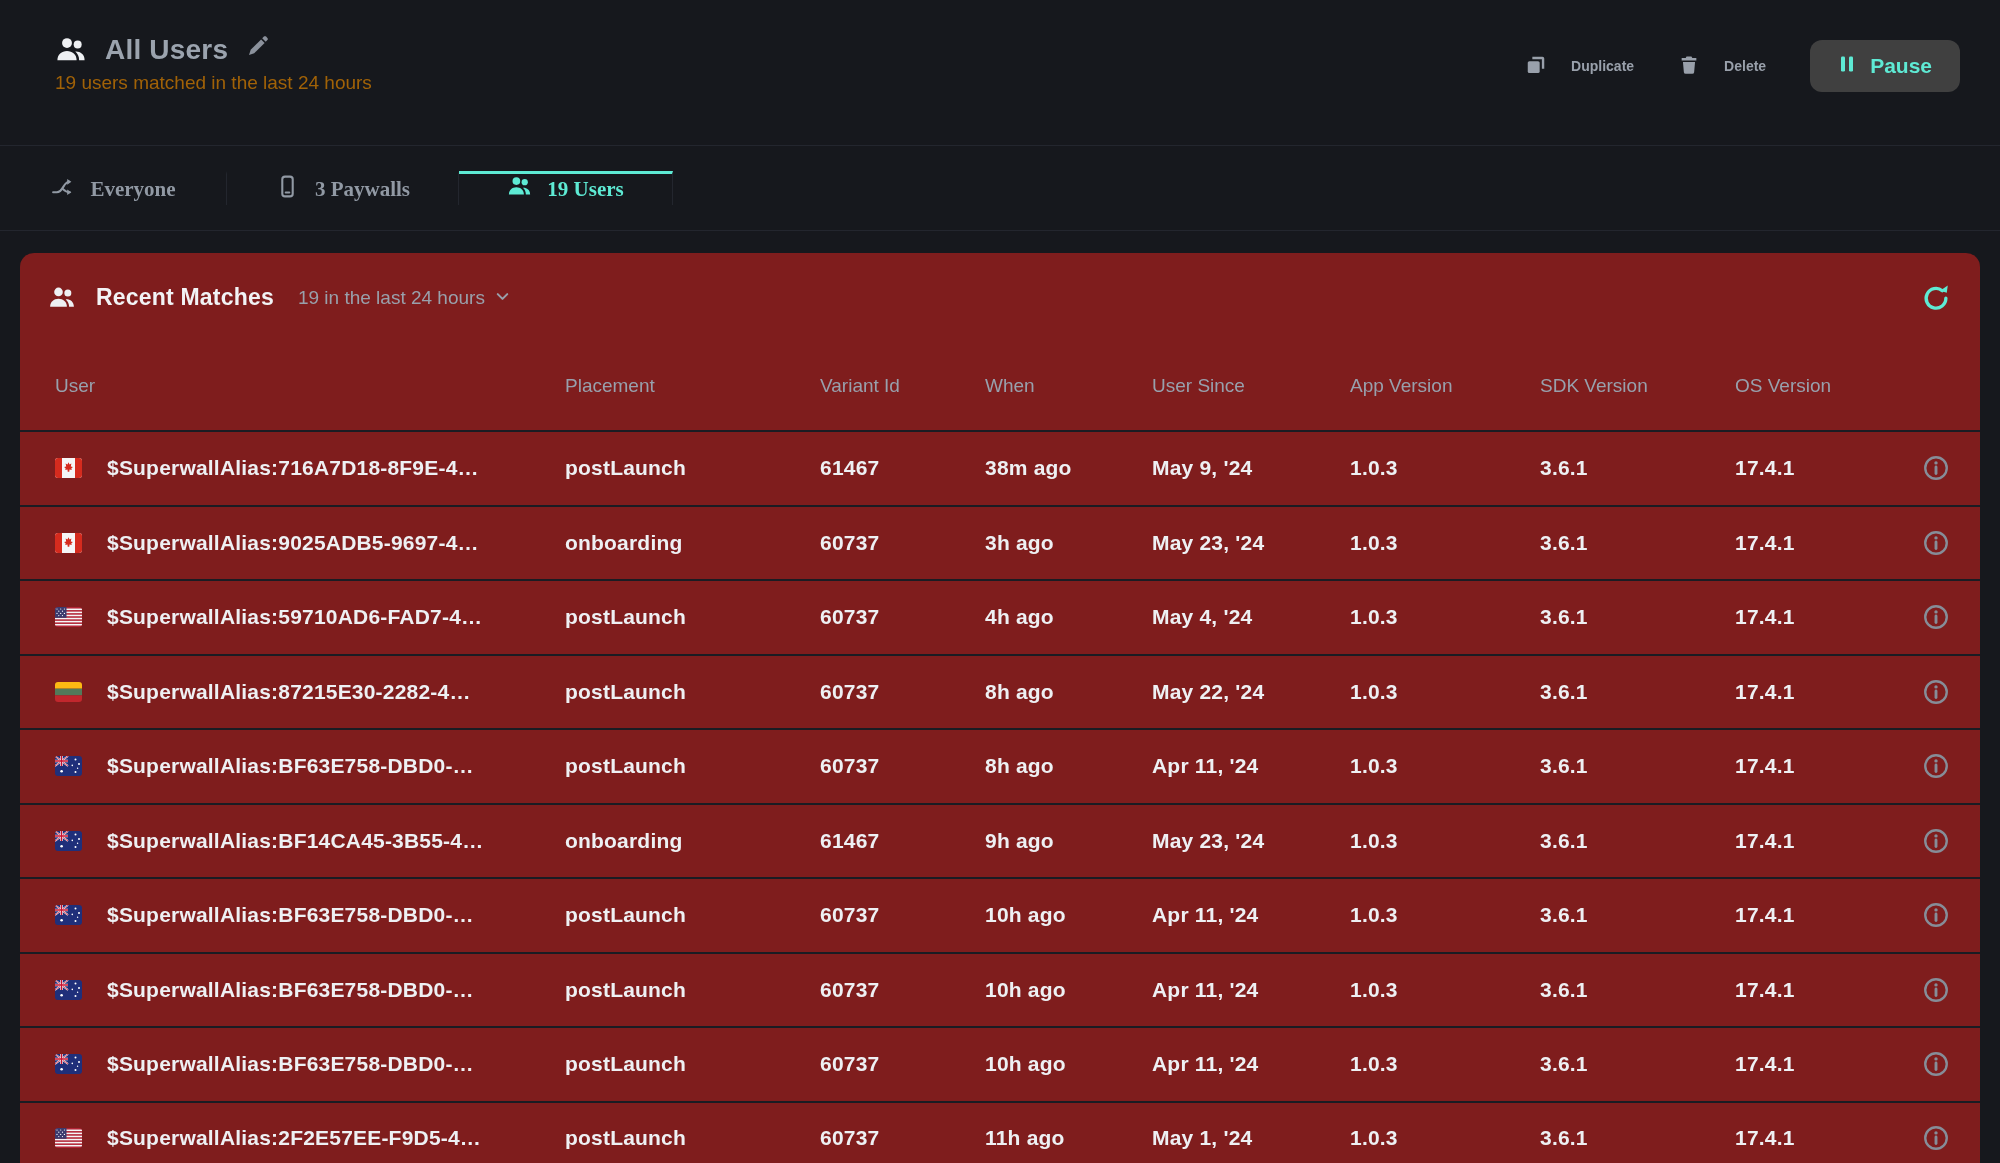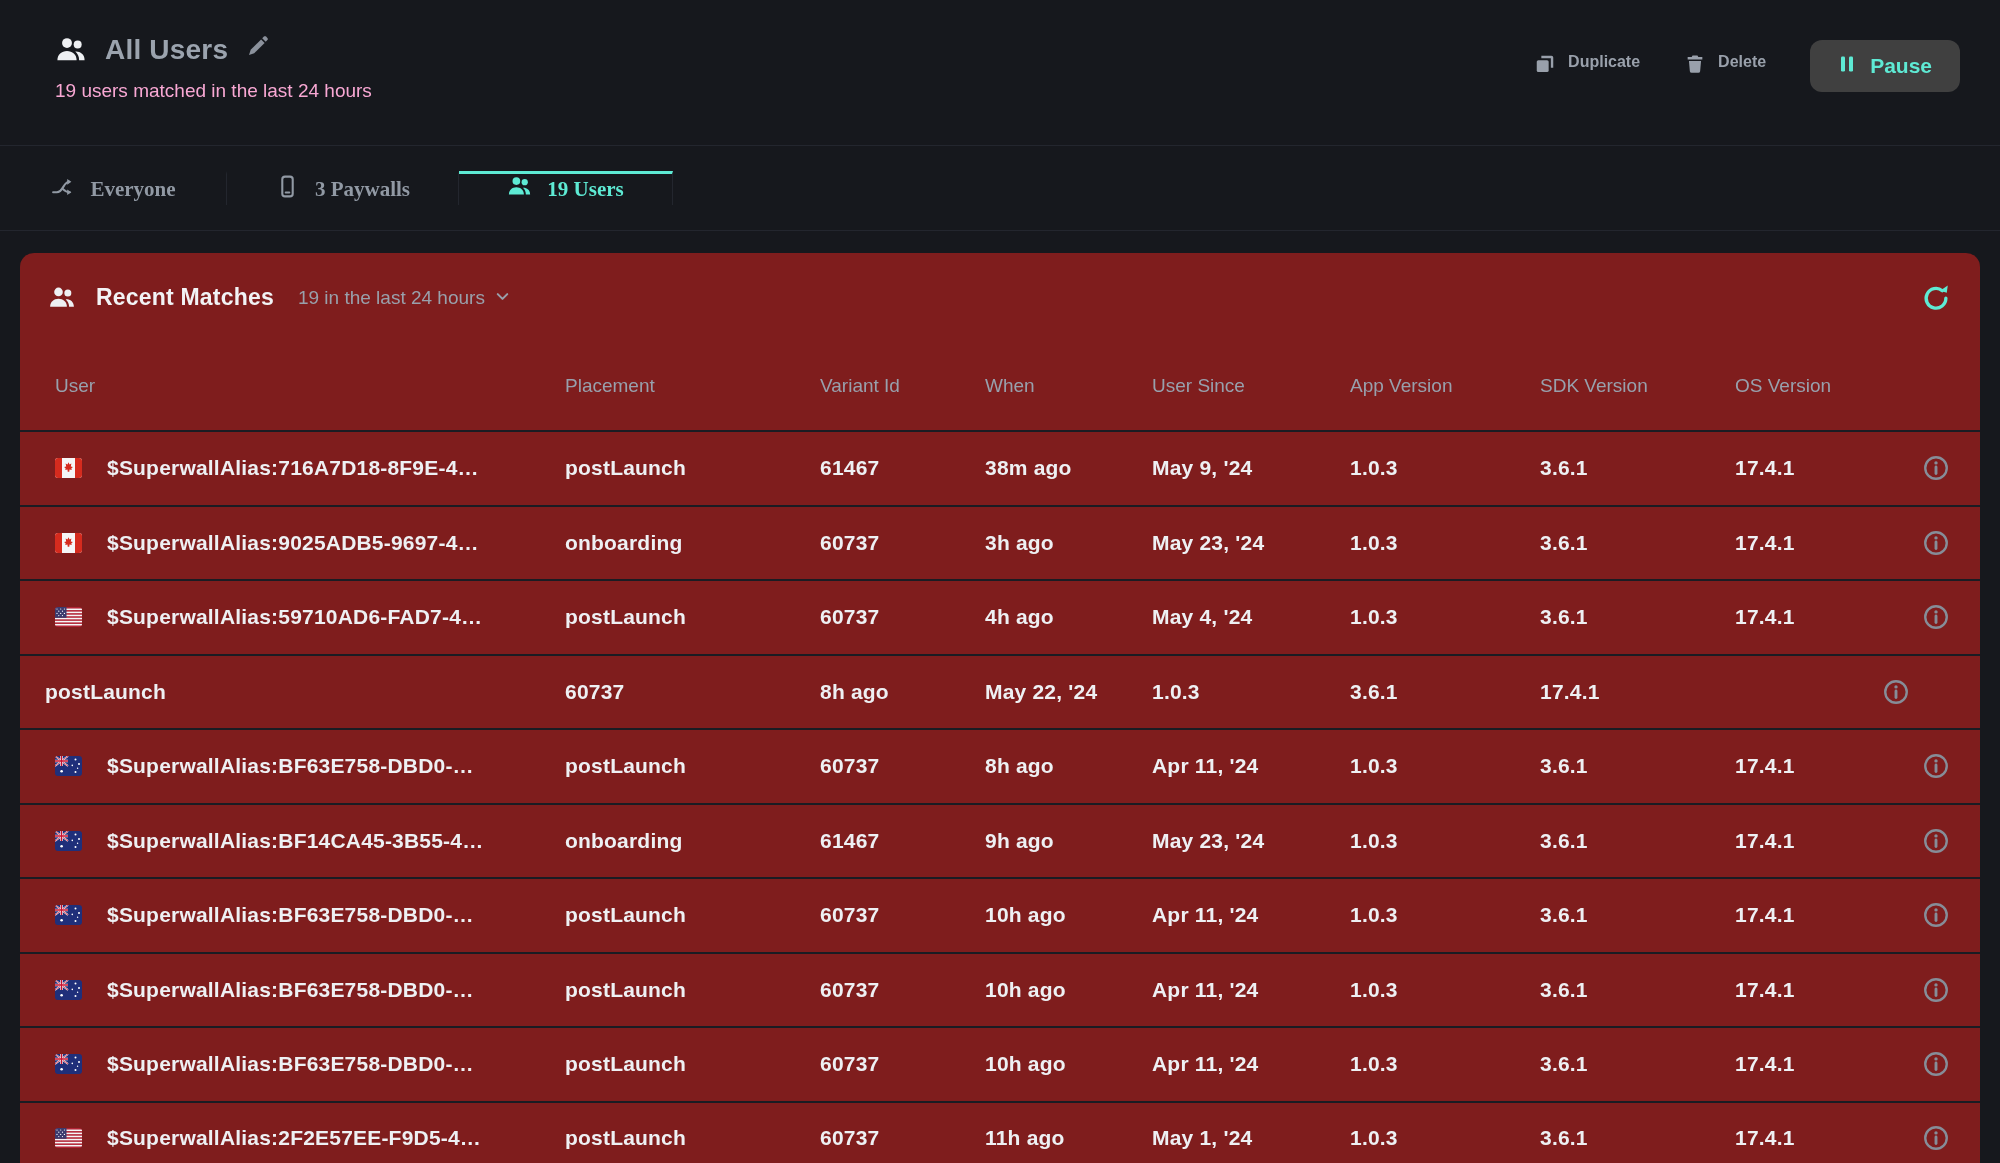--- a/index.html
+++ b/index.html
@@ -12,26 +12,26 @@
 
   
   .page-header {
     height: 145px; display: flex; align-items: flex-start;
     justify-content: space-between; padding: 34px 40px 0 55px;
   }
   .title-block .title-line { display: flex; align-items: flex-start; gap: 18px; }
   .page-title { font-size: 28px; font-weight: 600; color: #9ba3ae; letter-spacing: .2px; }
   .title-users-icon { color: #eef0f3; width: 32px; height: 32px; }
   .edit-pencil { color: #8b919c; width: 24px; height: 24px; cursor: pointer; }
-  .page-subtitle { margin-top: 14px; font-size: 19px; color: #f9a8d4; }
+  .page-subtitle { margin-top: 6px; font-size: 19px; color: #a16207; }
 
   .header-actions { display: flex; align-items: center; gap: 44px; margin-top: 6px; }
   .ghost-btn {
-    display: flex; gap: 12px; background: none; border: none;
-    color: #99a0ab; font-family: inherit; font-size: 16px; font-weight: 600; cursor: pointer;
+    display: flex; align-items: center; gap: 24px; background: none; border: none;
+    color: #99a0ab; font-family: inherit; font-size: 14px; font-weight: 600; cursor: pointer;
   }
   .ghost-btn svg { width: 22px; height: 22px; }
   .pause-btn {
     display: flex; align-items: center; gap: 14px; background: #404040;
     border: none; border-radius: 12px; padding: 14px 28px; cursor: pointer;
     color: #5eead4; font-family: inherit; font-size: 21px; font-weight: 700;
   }
   .pause-btn svg { width: 18px; height: 18px; }
 
   
@@ -318,20 +318,30 @@
     <div>17.4.1</div>
     <div class="cell-info">
             <span class="info-icon"><svg viewBox="0 0 24 24" fill="none" stroke="currentColor" stroke-width="1.9">
                 <circle cx="12" cy="12" r="8.6"></circle>
                 <line x1="12" y1="11.2" x2="12" y2="16.4" stroke-width="2.3" stroke-linecap="round"></line>
                 <circle cx="12" cy="7.9" r="1.35" fill="currentColor" stroke="none"></circle>
               </svg></span>
           </div>
   </div>
   <div class="trow">
+    <div class="user-cell">
+      <span class="flag">
+              <svg viewBox="0 0 27 20" width="27" height="20">
+                <rect width="27" height="6.7" fill="#fdb913"></rect>
+                <rect y="6.7" width="27" height="6.7" fill="#527a5a"></rect>
+                <rect y="13.4" width="27" height="6.6" fill="#c1272d"></rect>
+              </svg>
+            </span>
+      <span class="alias">$SuperwallAlias:87215E30-2282-4…</span>
+    </div>
     <div>postLaunch</div>
     <div>60737</div>
     <div>8h ago</div>
     <div>May 22, '24</div>
     <div>1.0.3</div>
     <div>3.6.1</div>
     <div>17.4.1</div>
     <div class="cell-info">
             <span class="info-icon"><svg viewBox="0 0 24 24" fill="none" stroke="currentColor" stroke-width="1.9">
                 <circle cx="12" cy="12" r="8.6"></circle>

